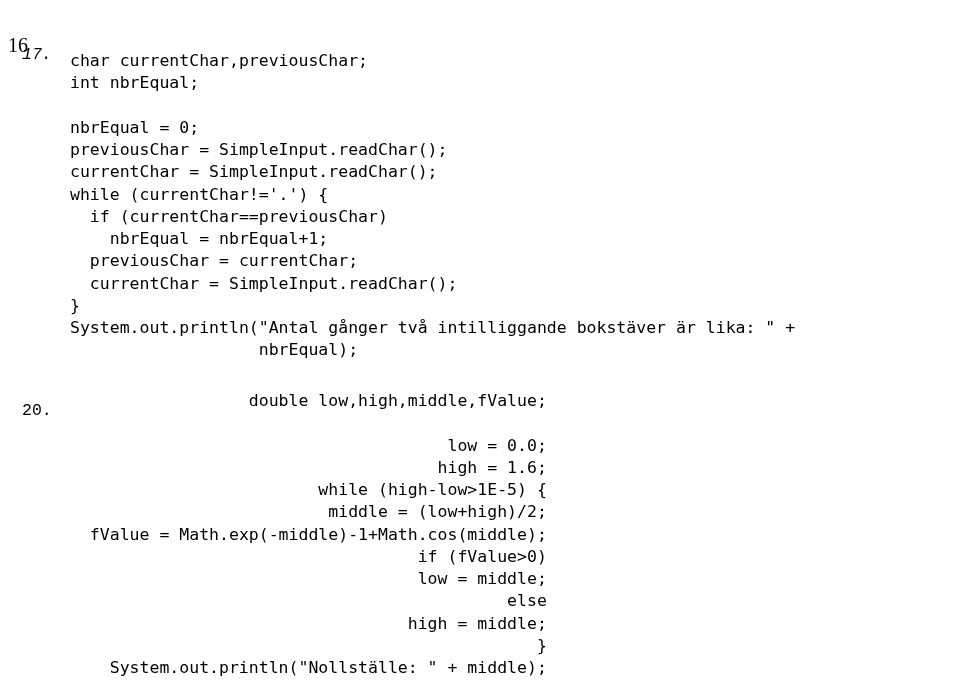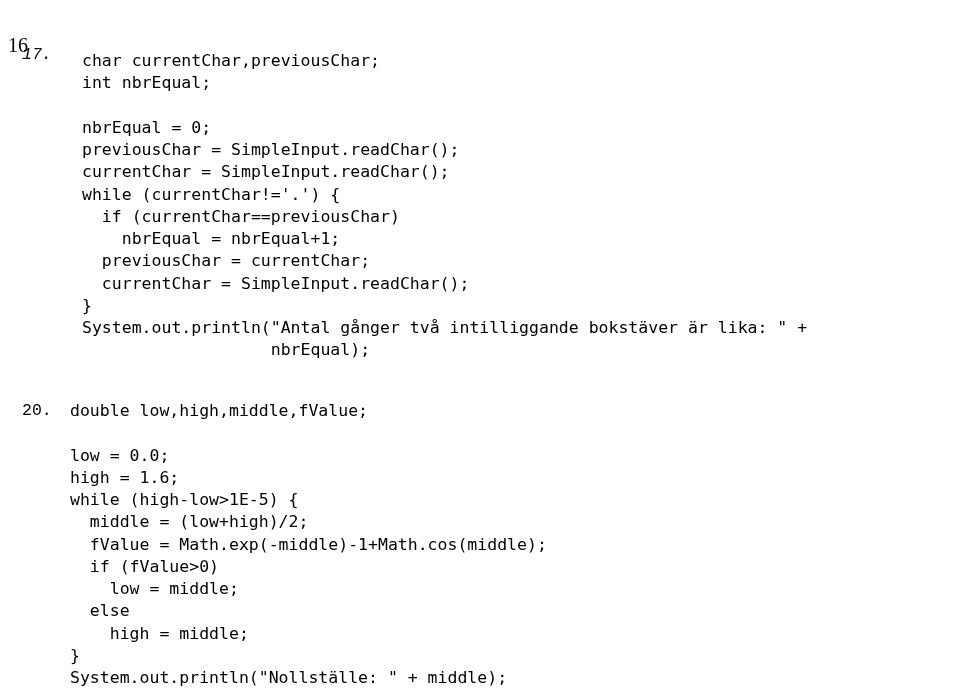--- a/index.html
+++ b/index.html
@@ -40,41 +40,41 @@
     }
   </style>
 </head>
 <body>
 
 <div class="page-number">16</div>
 
 <div class="item" style="top: 44px; left: 22px; font-style: italic;">
   <span class="item-label">17.</span>
 </div>
-<div class="item" style="top: 50px; left: 70px; margin-left: 12px;">
+<div class="item" style="top: 50px; left: 70px;">
   <pre class="code-block"><span>char currentChar,previousChar;</span>
 <span>int nbrEqual;</span>
 <span></span>
 <span>nbrEqual = 0;</span>
 <span>previousChar = SimpleInput.readChar();</span>
 <span>currentChar = SimpleInput.readChar();</span>
 <span>while (currentChar!='.') {</span>
 <span>  if (currentChar==previousChar)</span>
 <span>    nbrEqual = nbrEqual+1;</span>
 <span>  previousChar = currentChar;</span>
 <span>  currentChar = SimpleInput.readChar();</span>
 <span>}</span>
 <span>System.out.println("Antal gånger två intilliggande bokstäver är lika: " +</span>
 <span>                   nbrEqual);</span></pre>
 </div>
 
 <div class="item" style="top: 400px; left: 22px;">
   <span class="item-label">20.</span>
 </div>
-<div class="item" style="top: 400px; left: 70px;">
+<div class="item" style="top: 390px; left: 70px; text-align: right;">
   <pre class="code-block"><span>double low,high,middle,fValue;</span>
 <span></span>
 <span>low = 0.0;</span>
 <span>high = 1.6;</span>
 <span>while (high-low&gt;1E-5) {</span>
 <span>  middle = (low+high)/2;</span>
 <span>  fValue = Math.exp(-middle)-1+Math.cos(middle);</span>
 <span>  if (fValue&gt;0)</span>
 <span>    low = middle;</span>
 <span>  else</span>

